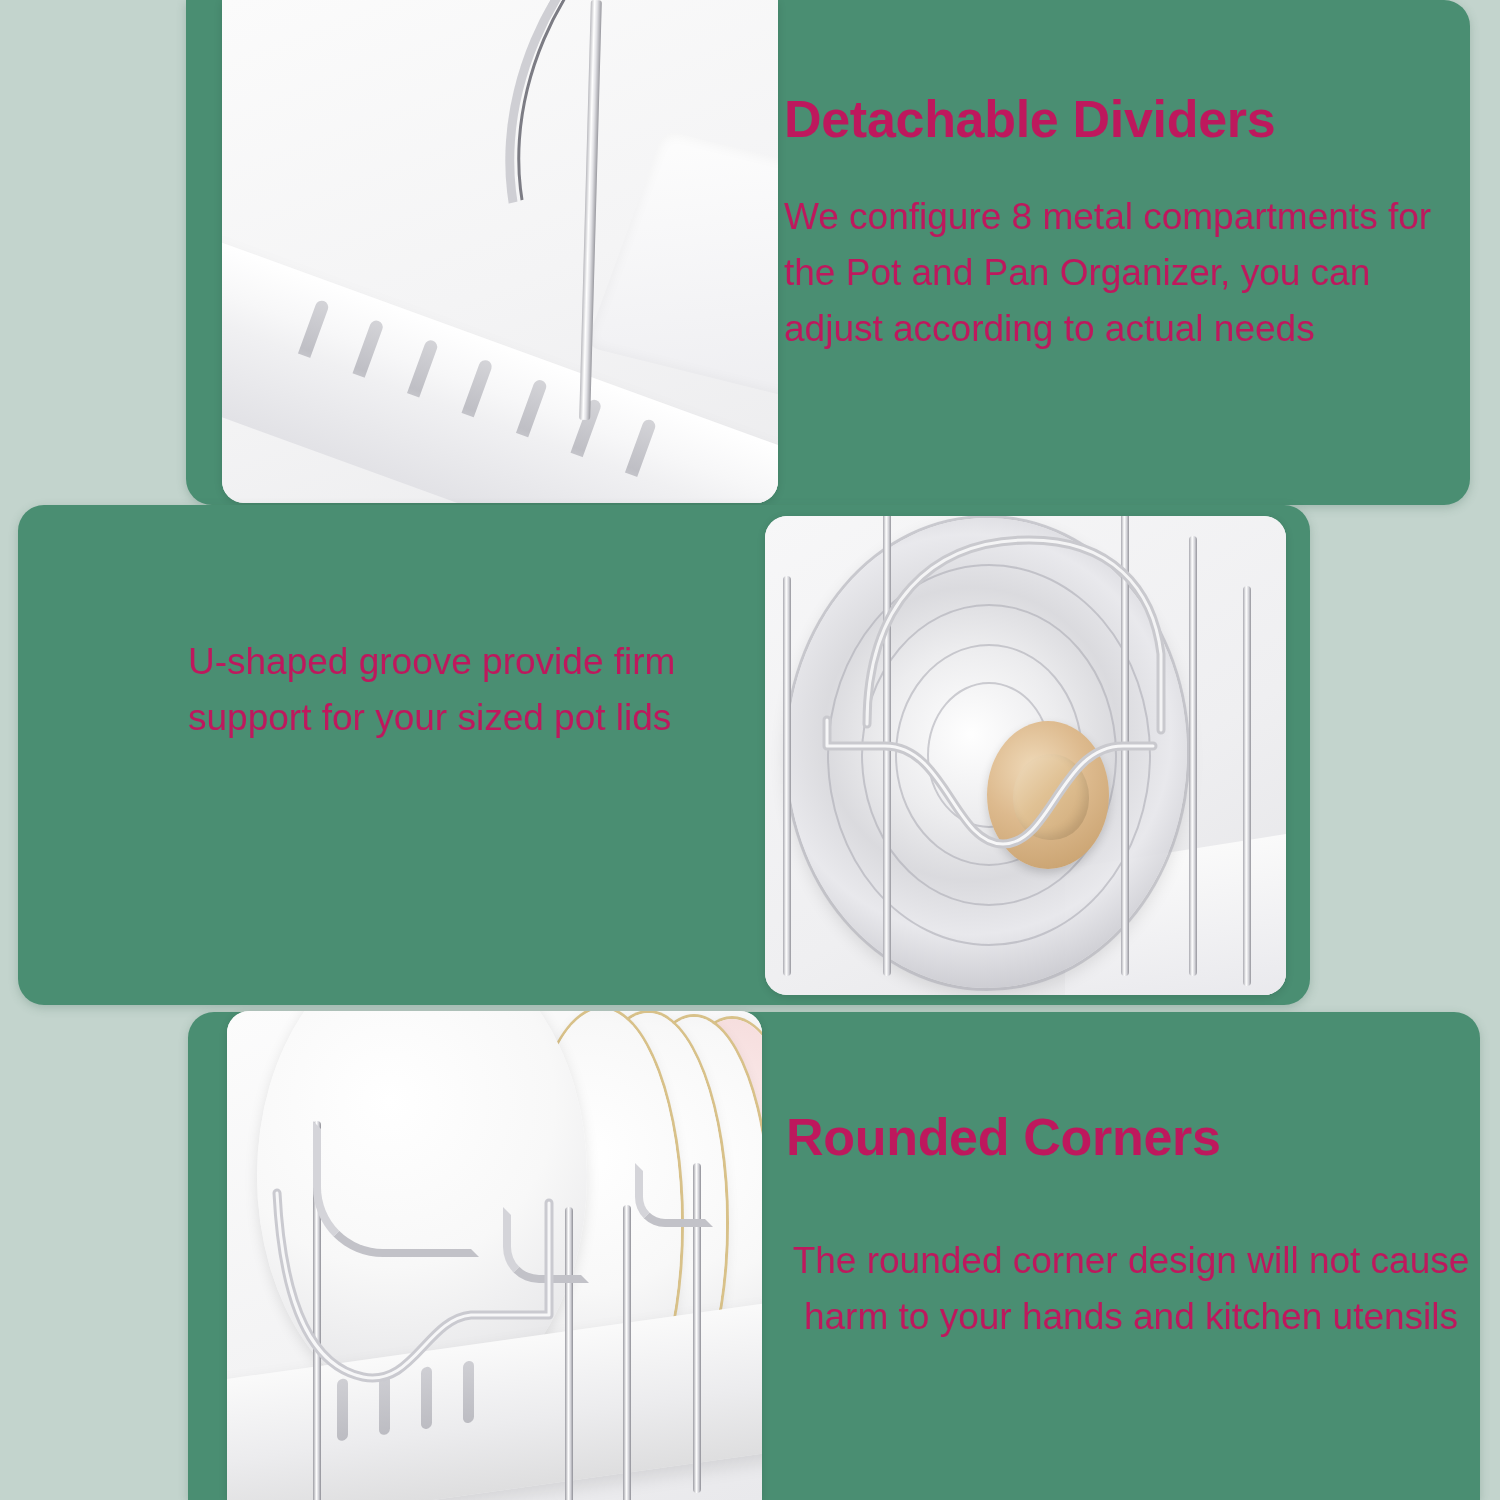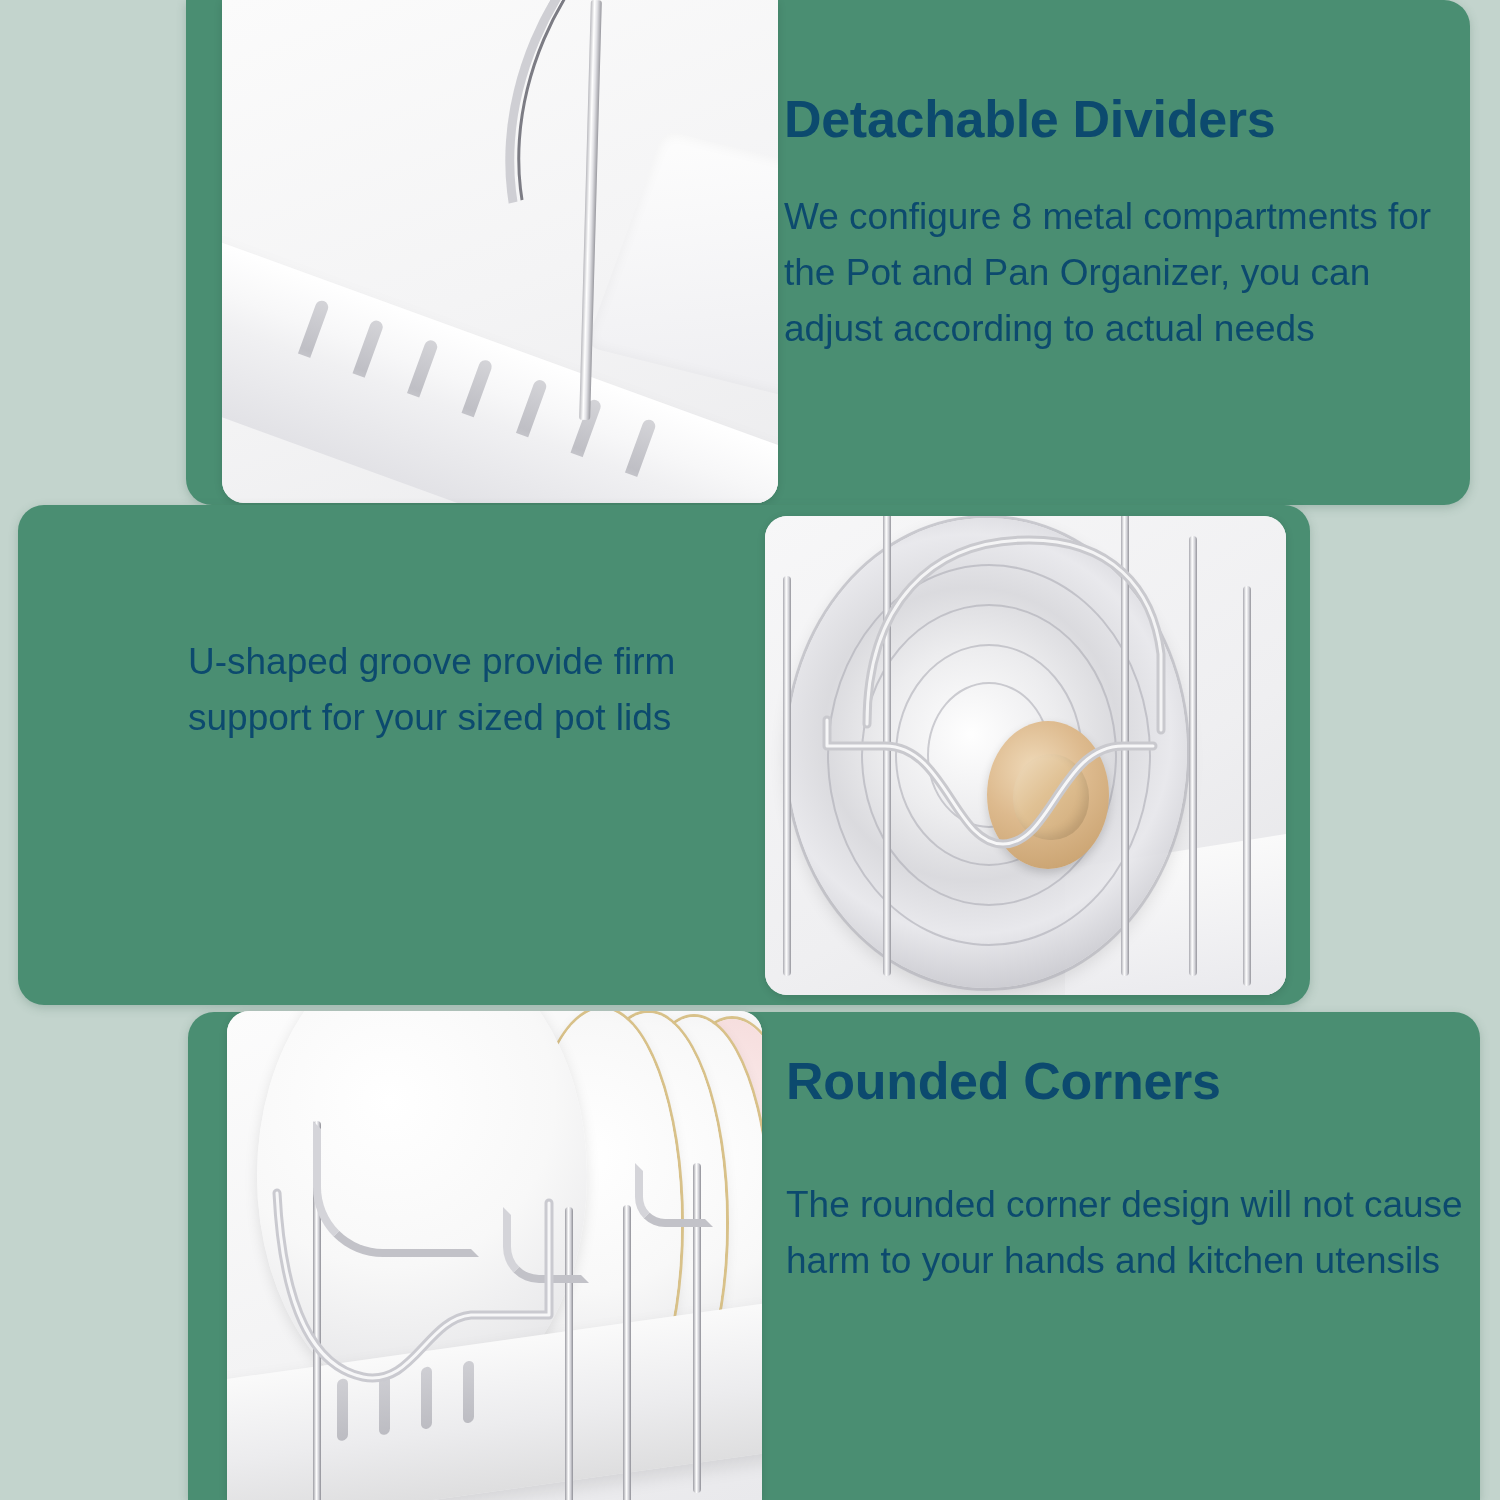--- a/index.html
+++ b/index.html
@@ -38,42 +38,42 @@
     background: #f3f3f3;
     box-shadow: 0 2px 8px rgba(0,0,0,0.12);
   }
   #photo-1 { left: 222px;  top: 0px;    width: 556px; height: 503px; border-radius: 0 0 22px 22px; }
   #photo-2 { left: 765px;  top: 516px;  width: 521px; height: 479px; border-radius: 22px; }
   #photo-3 { left: 227px;  top: 1011px; width: 535px; height: 489px; border-radius: 22px 22px 0 0; }
 
   .photo .scene { position: absolute; inset: 0; }
 
   
-  .txt { position: absolute; color: #0c4a6e; }
+  .txt { position: absolute; color: #be185d; }
   .title {
     font-size: 52px;
     font-weight: bold;
     line-height: 1.05;
     letter-spacing: -0.3px;
     white-space: nowrap;
   }
   .body {
     font-size: 37px;
     font-weight: normal;
     line-height: 1.52;
   }
 
   #txt-1 { left: 784px; top: 92px;   width: 690px; }
   #txt-1 .body { margin-top: 42px; }
 
   #txt-2 { left: 188px; top: 584px;  width: 560px; text-align: center; }
   #txt-2 .body { margin-top: 50px; text-align: left; }
 
-  #txt-3 { left: 786px; top: 1054px; width: 690px; }
-  #txt-3 .body { margin-top: 68px; }
+  #txt-3 { left: 786px; top: 1110px; width: 690px; }
+  #txt-3 .body { margin-top: 68px; text-align: center; }
 
   
   .p1-bg {
     position: absolute; inset: 0;
     background:
       linear-gradient(160deg,#fbfbfb 0%,#f4f4f5 55%,#ececee 100%);
   }
   .p1-rail {
     position: absolute;
     left: -40px; top: 232px; width: 660px; height: 120px;

